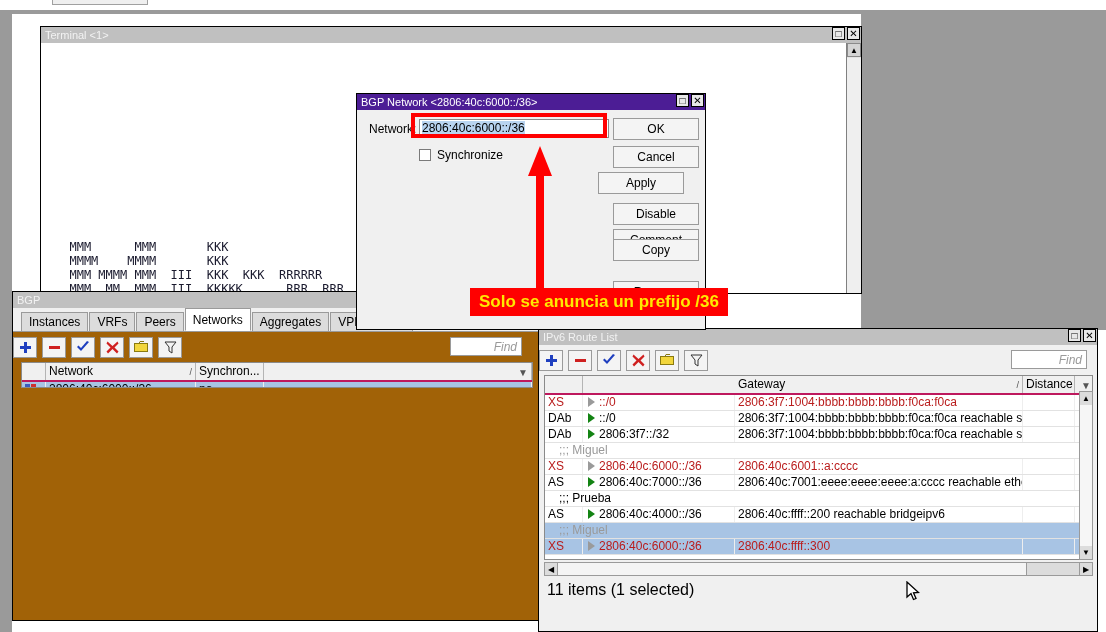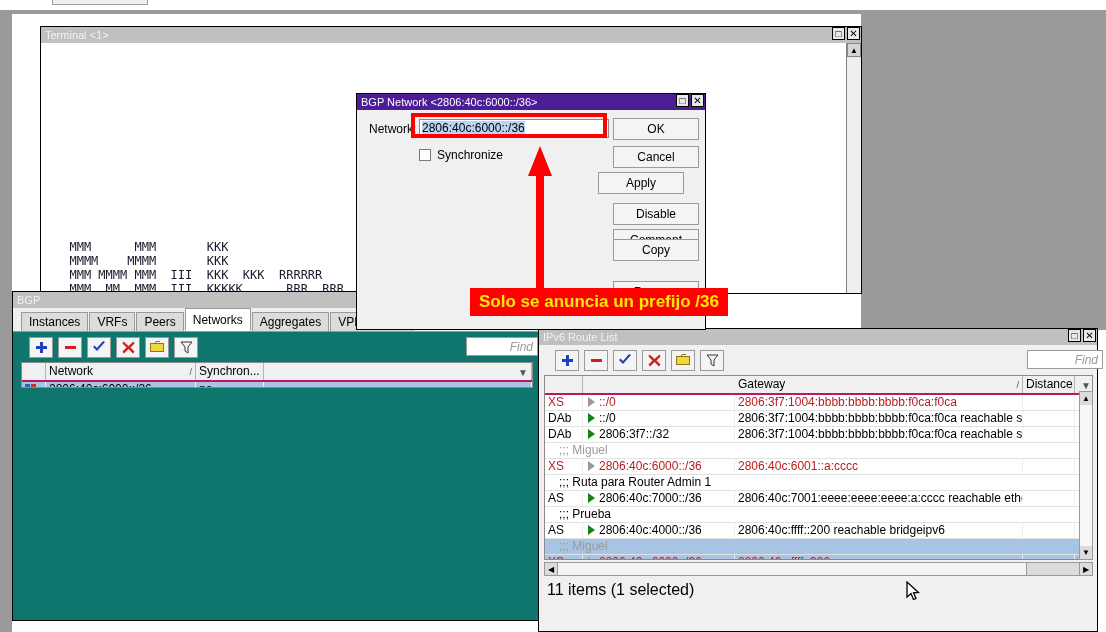--- a/index.html
+++ b/index.html
@@ -35,30 +35,30 @@
   #terminal-body{position:absolute;left:0;top:16px;right:0;bottom:0;background:#fff;overflow:hidden;}
   #terminal-art{position:absolute;left:14px;top:185px;white-space:pre;
        font-family:"DejaVu Sans Mono","Liberation Mono",monospace;font-size:12px;
        line-height:14px;color:#1a1a2e;letter-spacing:0px;}
   #terminal-scroll{position:absolute;right:0;top:16px;width:14px;bottom:0;background:#e4e4e4;border-left:1px solid #808080;}
   #terminal-scroll .sb-up{height:14px;background:#d4d4d4;border:1px solid #8a8a8a;box-sizing:border-box;
         display:flex;align-items:center;justify-content:center;font-size:8px;}
   #terminal-scroll .sb-track{position:absolute;top:15px;bottom:0;left:0;right:0;background:#efefef;}
 
   
-  #bgp-win{left:12px;top:291px;width:529px;height:330px;background:#0f766e;border:1px solid #000;}
+  #bgp-win{left:12px;top:291px;width:529px;height:330px;background:#a16207;border:1px solid #000;}
   #bgp-win .titlebar{background:#c0c0c0;color:#f2f2f2;}
   .tabstrip{position:absolute;left:0;top:16px;height:24px;width:100%;
             background:#f0f0f0;border-bottom:1px solid #9a9a9a;display:flex;align-items:flex-end;padding-left:8px;box-sizing:border-box;}
   .tab{height:19px;line-height:19px;padding:0 7px;font-size:12px;color:#000;
        background:#dcdcdc;border:1px solid #9a9a9a;border-bottom:none;margin-right:1px;
        box-sizing:border-box;white-space:nowrap;}
   .tab.active{height:23px;line-height:22px;background:#ffffff;border-bottom:1px solid #ffffff;position:relative;z-index:3;}
 
-  .toolbar{position:absolute;left:16px;height:26px;display:flex;align-items:center;gap:5px;}
+  .toolbar{position:absolute;left:0;height:26px;display:flex;align-items:center;gap:5px;}
   .tbtn{width:24px;height:21px;background:#f4f4f4;border:1px solid #9a9a9a;
         display:flex;align-items:center;justify-content:center;box-sizing:border-box;}
   .findbox{position:absolute;height:19px;background:#fff;border:1px solid #9a9a9a;
       color:#9a9a9a;font-style:italic;font-size:12px;padding:1px 4px;box-sizing:border-box;line-height:16px;text-align:right;}
 
   
   .tbl{position:absolute;background:#fff;border:1px solid #8a8a8a;box-sizing:border-box;overflow:hidden;}
   .thead{display:flex;height:17px;background:#f0f0f0;border-bottom:2px solid #be185d;font-size:12px;}
   .th{border-right:1px solid #b4b4b4;padding:0 3px;line-height:16px;box-sizing:border-box;position:relative;white-space:nowrap;overflow:hidden;}
   .th .sortmark{position:absolute;right:3px;top:1px;color:#555;font-size:9px;}
@@ -300,23 +300,20 @@
         <div class="trow dim comment">
           <div class="td" style="flex: 1 1 0%; padding-left: 14px; border-right: none;">;;; Miguel</div>
         </div>
         <div class="trow dim">
           <div class="td" style="width: 38px;">XS</div>
           <div class="td" style="width: 152px;"><span class="gwarrow dim"></span><span>2806:40c:6000::/36</span></div>
           <div class="td" style="width: 288px;">2806:40c:6001::a:cccc</div>
           <div class="td" style="width: 52px;"></div>
           <div class="td" style="flex: 1 1 0%; border-right: none;"></div>
         </div>
-        <div class="trow comment">
-          <div class="td" style="flex: 1 1 0%; padding-left: 14px; border-right: none;">;;; Ruta para Router Admin 1</div>
-        </div>
         <div class="trow">
           <div class="td" style="width: 38px;">AS</div>
           <div class="td" style="width: 152px;"><span class="gwarrow"></span><span>2806:40c:7000::/36</span></div>
           <div class="td" style="width: 288px;">2806:40c:7001:eeee:eeee:eeee:a:cccc reachable ether8</div>
           <div class="td" style="width: 52px;"></div>
           <div class="td" style="flex: 1 1 0%; border-right: none;"></div>
         </div>
         <div class="trow comment">
           <div class="td" style="flex: 1 1 0%; padding-left: 14px; border-right: none;">;;; Prueba</div>
         </div>

